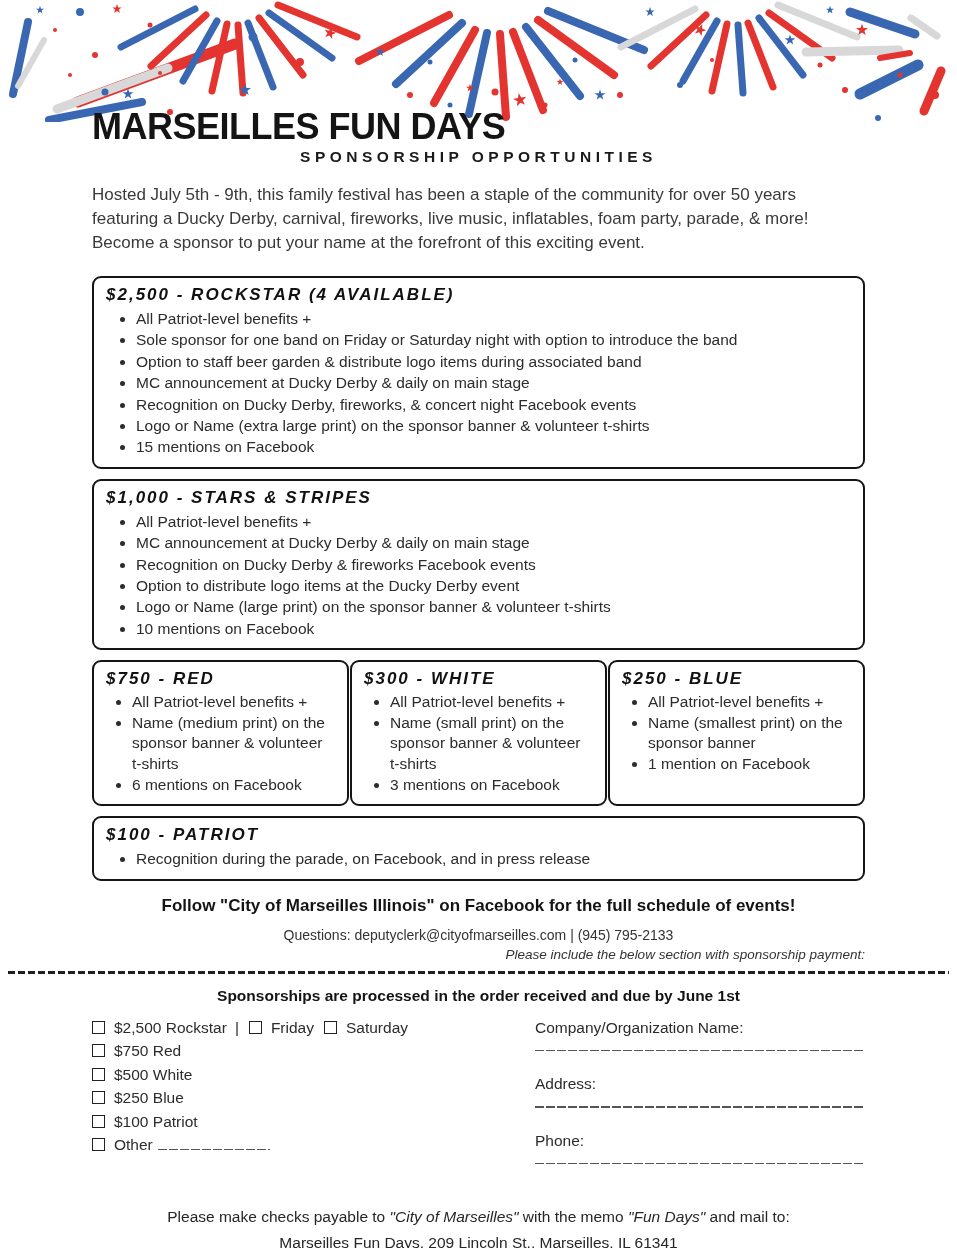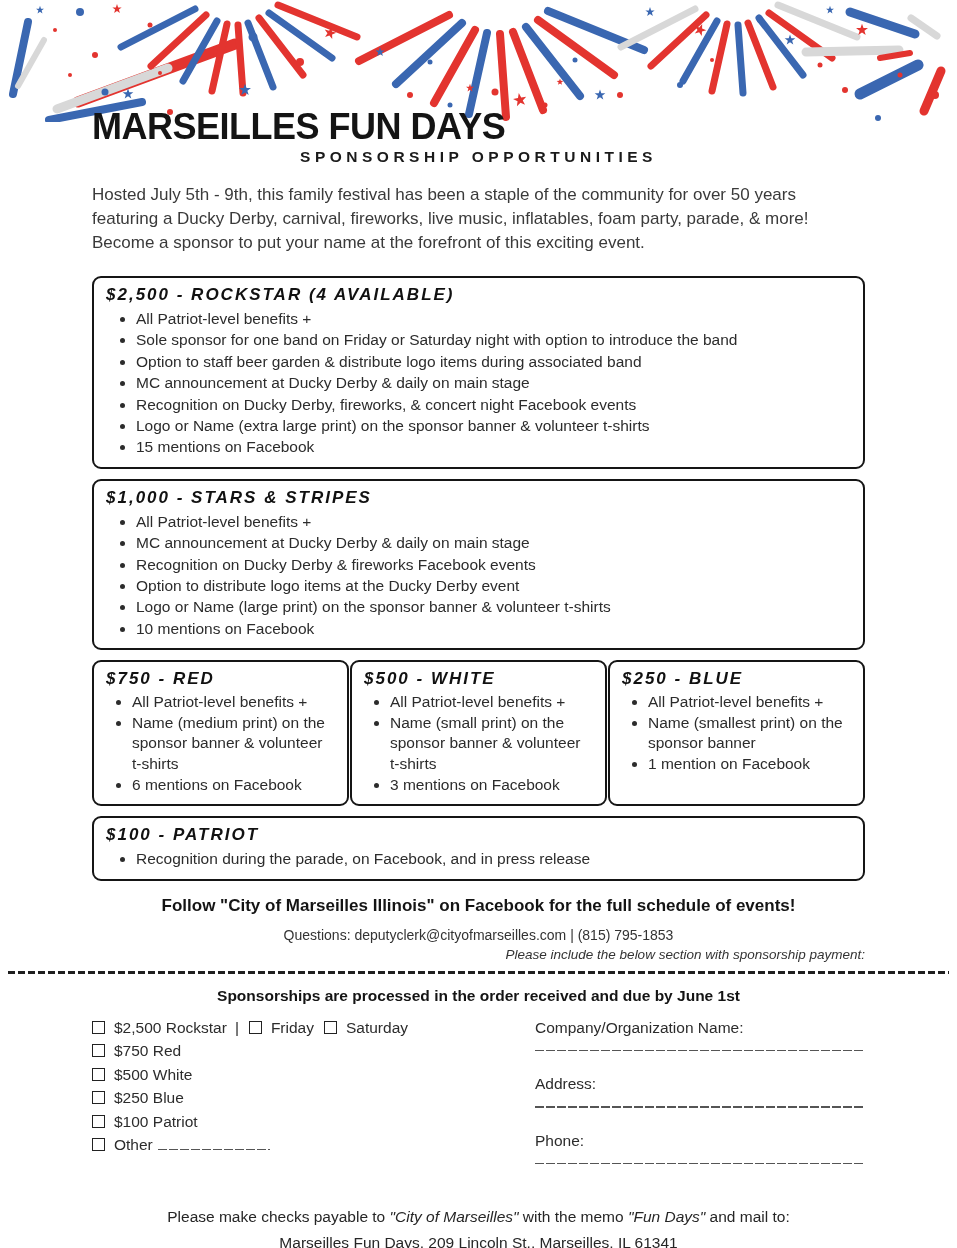--- a/index.html
+++ b/index.html
@@ -179,21 +179,21 @@
   <div class="tier-row">
     <div class="tier">
       <h2>$750 - RED</h2>
       <ul>
         <li>All Patriot-level benefits +</li>
         <li>Name (medium print) on the sponsor banner &amp; volunteer t-shirts</li>
         <li>6 mentions on Facebook</li>
       </ul>
     </div>
     <div class="tier">
-      <h2>$500 - WHITE</h2>
+      <h2>$300 - WHITE</h2>
       <ul>
         <li>All Patriot-level benefits +</li>
         <li>Name (small print) on the sponsor banner &amp; volunteer t-shirts</li>
         <li>3 mentions on Facebook</li>
       </ul>
     </div>
     <div class="tier">
       <h2>$250 - BLUE</h2>
       <ul>
         <li>All Patriot-level benefits +</li>
@@ -204,21 +204,21 @@
   </div>
 
   <div class="tier">
     <h2>$100 - PATRIOT</h2>
     <ul>
       <li>Recognition during the parade, on Facebook, and in press release</li>
     </ul>
   </div>
 
   <div class="follow">Follow "City of Marseilles Illinois" on Facebook for the full schedule of events!</div>
-  <div class="questions">Questions: deputyclerk@cityofmarseilles.com | (815) 795-1853</div>
+  <div class="questions">Questions: deputyclerk@cityofmarseilles.com | (945) 795-2133</div>
   <div class="include">Please include the below section with sponsorship payment:</div>
 
   <div class="divider"></div>
 
   <div class="form-heading">Sponsorships are processed in the order received and due by June 1st</div>
 
   <div class="form-grid">
     <div class="form-left">
       <div class="opt-row">
         <span class="cb"></span><span>$2,500 Rockstar</span><span class="pipe">|</span><span class="cb"></span><span>Friday</span><span class="cb cb-gap"></span><span>Saturday</span>

